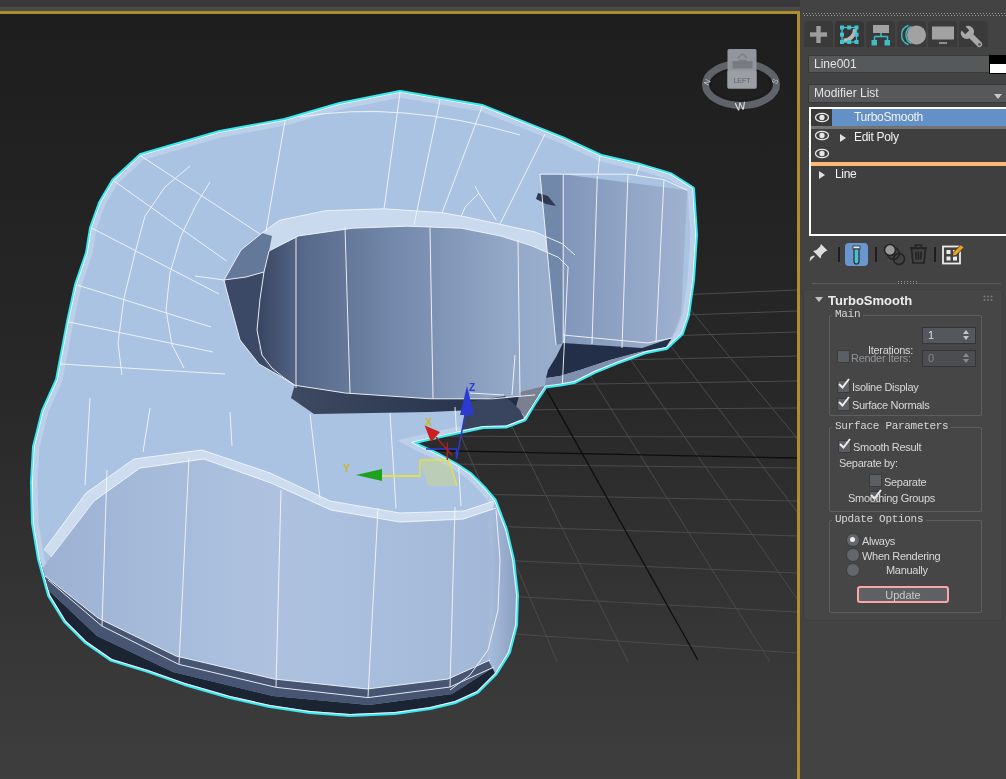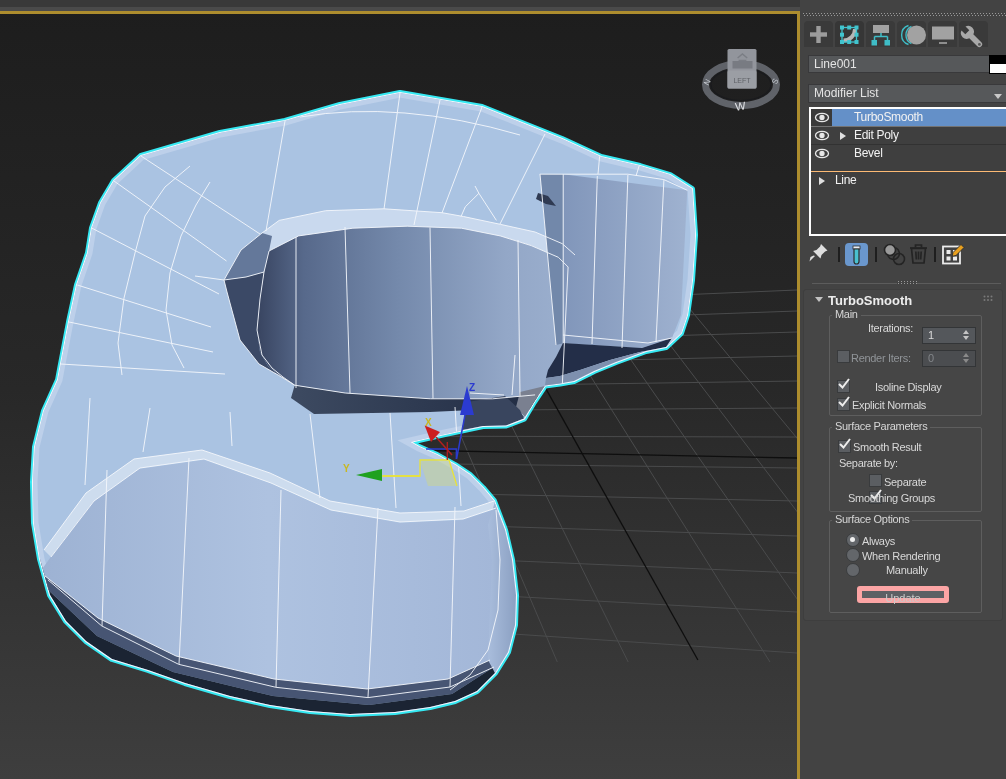--- a/index.html
+++ b/index.html
@@ -8,21 +8,21 @@
   .abs{position:absolute;}
   #viewport{left:0;top:0;width:800px;height:779px;
     background:linear-gradient(#1d1d1d 0%,#282828 50%,#3e3e3e 100%);}
   #topbar{left:0;top:0;width:1006px;height:7px;background:#393939;}
   .ybord{background:#ad8d2e;}
   #panel{left:800px;top:0;width:206px;height:779px;background:#434343;}
   .dotline{height:1px;background:repeating-linear-gradient(90deg,#989898 0 1px,rgba(0,0,0,0) 1px 3px);}
   .tab{position:absolute;top:21px;width:29px;height:26px;background:#3a3a3a;border-radius:4px 4px 0 0;}
   .field{position:absolute;background:#56585a;border:1px solid #39393b;color:#e4e4e4;font-size:12px;line-height:16px;}
   .srow{position:absolute;left:0;width:100%;height:17px;color:#f2f2f2;font-size:12px;line-height:17px;letter-spacing:-0.3px;}
-  .grouptitle{position:absolute;color:#d6d6d6;font-size:11px;background:#464646;padding:0 3px;line-height:11px;letter-spacing:-0.3px;}
+  .grouptitle{position:absolute;color:#d6d6d6;font-size:11px;background:#464646;padding:0 3px;line-height:11px;letter-spacing:-0.3px;font-family:Liberation Mono, monospace;}
   .groupbox{position:absolute;border:1px solid #5e5e5e;border-radius:2px;}
   .lbl{position:absolute;color:#d8d8d8;font-size:11px;line-height:12px;white-space:nowrap;letter-spacing:-0.3px;}
   .cb{position:absolute;width:11px;height:11px;background:#5b5e62;border:1px solid #393b3d;}
   .radio{position:absolute;width:12px;height:12px;border-radius:50%;background:#63666a;border:1px solid #3a3c3e;}
   .spin{position:absolute;width:52px;height:15px;background:#54575b;border:1px solid #333537;font-size:11px;color:#dadada;}
 </style>
 </head>
 <body>
 <div class="abs" id="viewport"></div>
 <svg class="abs" id="vpsvg" style="left:0;top:0" width="1006" height="779" viewBox="0 0 1006 779">
@@ -289,28 +289,25 @@
 <div class="abs" style="left:990px;top:64px;width:16px;height:9px;background:#fff"></div>
 
 <div class="field" style="left:808px;top:84px;width:195px;height:17px;padding-left:5px;line-height:17px">Modifier List</div>
 <div class="abs" style="left:994px;top:94px;width:0;height:0;border-left:4.5px solid rgba(0,0,0,0);border-right:4.5px solid rgba(0,0,0,0);border-top:5px solid #c8c8c8"></div>
 
 <div class="abs" style="left:809px;top:107px;width:197px;height:129px;background:#3f3f3f;border:2px solid #fdfdfd;border-right:none;box-sizing:border-box">
   <div class="srow" style="top:0px;background:#6490c8">
     <div class="abs" style="left:0;top:0;width:21px;height:17px;background:#3a3a3a"></div>
     <span style="position:absolute;left:43px">TurboSmooth</span>
   </div>
-  <div class="srow" style="top:17px;border-top:1px solid #737373">
+  <div class="srow" style="top:17px;border-top:3px solid #737373">
     <span class="abs" style="left:29px;top:5px;width:0;height:0;border-top:4px solid rgba(0,0,0,0);border-bottom:4px solid rgba(0,0,0,0);border-left:6px solid #e0e0e0"></span>
     <span style="position:absolute;left:43px">Edit Poly</span>
   </div>
-  <div class="srow" style="top:35px;border-top:1px solid #323232">
-    <span style="position:absolute;left:43px">Bevel</span>
-  </div>
-  <div class="srow" style="top:62px;border-top:1px solid #fdba74">
+  <div class="srow" style="top:53px;border-top:4px solid #fdba74">
     <span class="abs" style="left:8px;top:5px;width:0;height:0;border-top:4px solid rgba(0,0,0,0);border-bottom:4px solid rgba(0,0,0,0);border-left:6px solid #e0e0e0"></span>
     <span style="position:absolute;left:24px">Line</span>
   </div>
   <svg class="abs" style="left:3px;top:2px" width="16" height="68" viewBox="0 0 16 68">
     <g fill="none" stroke="#e8e8e8" stroke-width="1.3">
       <ellipse cx="8" cy="6.5" rx="6.5" ry="4.2"></ellipse>
         <circle cx="8" cy="6.5" r="2" fill="#e8e8e8"></circle>
       <ellipse cx="8" cy="24.5" rx="6.5" ry="4.2"></ellipse>
         <circle cx="8" cy="24.5" r="2" fill="#e8e8e8"></circle>
       <ellipse cx="8" cy="42.5" rx="6.5" ry="4.2"></ellipse>
@@ -374,62 +371,62 @@
       <circle cx="5" cy="1.5" r="1"></circle>
       <circle cx="8.5" cy="1.5" r="1"></circle>
 <circle cx="1.5" cy="5" r="1"></circle>
       <circle cx="5" cy="5" r="1"></circle>
       <circle cx="8.5" cy="5" r="1"></circle>
     </g>
   </svg>
 
 <div class="groupbox" style="left:829px;top:315px;width:151px;height:99px"></div>
 <div class="grouptitle" style="left:832px;top:309px">Main</div>
-<div class="lbl" style="left:868px;top:322px">Iterations:</div>
+<div class="lbl" style="left:868px;top:344px">Iterations:</div>
 <div class="spin" style="left:922px;top:327px">
     <span style="position:absolute;left:5px;top:1px">1</span>
   </div>
 <div class="abs" style="left:963px;top:330px;width:0;height:0;border-left:3.5px solid rgba(0,0,0,0);border-right:3.5px solid rgba(0,0,0,0);border-bottom:4.5px solid #c4c4c4"></div>
 <div class="abs" style="left:963px;top:336px;width:0;height:0;border-left:3.5px solid rgba(0,0,0,0);border-right:3.5px solid rgba(0,0,0,0);border-top:4.5px solid #c4c4c4"></div>
 <div class="cb" style="left:837px;top:350px"></div>
 <div class="lbl" style="left:851px;top:352px;color:#909498">Render Iters:</div>
 <div class="spin" style="left:922px;top:350px;background:#4b4d50">
     <span style="position:absolute;left:5px;top:1px;color:#83868a">0</span>
   </div>
 <div class="abs" style="left:963px;top:353px;width:0;height:0;border-left:3px solid rgba(0,0,0,0);border-right:3px solid rgba(0,0,0,0);border-bottom:4px solid #8a8a8a"></div>
 <div class="abs" style="left:963px;top:359px;width:0;height:0;border-left:3px solid rgba(0,0,0,0);border-right:3px solid rgba(0,0,0,0);border-top:4px solid #8a8a8a"></div>
 <div class="cb" style="left:837px;top:380px"></div>
 <svg class="abs" style="left:837px;top:377px" width="14" height="14">
     <path d="M2 7 L5.5 10.5 L12 2" fill="none" stroke="#ededed" stroke-width="2"></path>
   </svg>
-<div class="lbl" style="left:875px;top:381px">Isoline Display</div>
+<div class="lbl" style="left:852px;top:381px">Isoline Display</div>
 <div class="cb" style="left:837px;top:398px"></div>
 <svg class="abs" style="left:837px;top:395px" width="14" height="14">
     <path d="M2 7 L5.5 10.5 L12 2" fill="none" stroke="#ededed" stroke-width="2"></path>
   </svg>
-<div class="lbl" style="left:852px;top:399px">Explicit Normals</div>
+<div class="lbl" style="left:852px;top:399px">Surface Normals</div>
 
 <div class="groupbox" style="left:829px;top:427px;width:151px;height:83px"></div>
 <div class="grouptitle" style="left:832px;top:421px">Surface Parameters</div>
 <div class="cb" style="left:838px;top:440px"></div>
 <svg class="abs" style="left:838px;top:437px" width="14" height="14">
     <path d="M2 7 L5.5 10.5 L12 2" fill="none" stroke="#ededed" stroke-width="2"></path>
   </svg>
 <div class="lbl" style="left:853px;top:441px">Smooth Result</div>
 <div class="lbl" style="left:839px;top:457px">Separate by:</div>
 <div class="cb" style="left:869px;top:474px"></div>
 <div class="lbl" style="left:884px;top:476px">Separate</div>
 <div class="cb" style="left:869px;top:491px"></div>
 <svg class="abs" style="left:869px;top:488px" width="14" height="14">
     <path d="M2 7 L5.5 10.5 L12 2" fill="none" stroke="#ededed" stroke-width="2"></path>
   </svg>
 <div class="lbl" style="left:848px;top:492px">Smoothing Groups</div>
 
 <div class="groupbox" style="left:829px;top:520px;width:151px;height:91px"></div>
-<div class="grouptitle" style="left:832px;top:514px">Surface Options</div>
+<div class="grouptitle" style="left:832px;top:514px">Update Options</div>
 <div class="radio" style="left:846px;top:533px"></div>
 <div class="abs" style="left:850px;top:537px;width:5px;height:5px;border-radius:50%;background:#efefef"></div>
 <div class="lbl" style="left:862px;top:535px">Always</div>
 <div class="radio" style="left:846px;top:548px"></div>
 <div class="lbl" style="left:862px;top:550px">When Rendering</div>
 <div class="radio" style="left:846px;top:563px"></div>
 <div class="lbl" style="left:886px;top:564px">Manually</div>
-<div class="abs" style="left:857px;top:586px;width:92px;height:17px;background:#5d6064;border:5px solid #fca5a5;border-radius:3px;box-sizing:border-box;color:#cacaca;font-size:11px;text-align:center;line-height:15px">Update</div>
+<div class="abs" style="left:857px;top:586px;width:92px;height:17px;background:#5d6064;border:2px solid #fca5a5;border-radius:3px;box-sizing:border-box;color:#cacaca;font-size:11px;text-align:center;line-height:15px">Update</div>
 
 </body></html>

